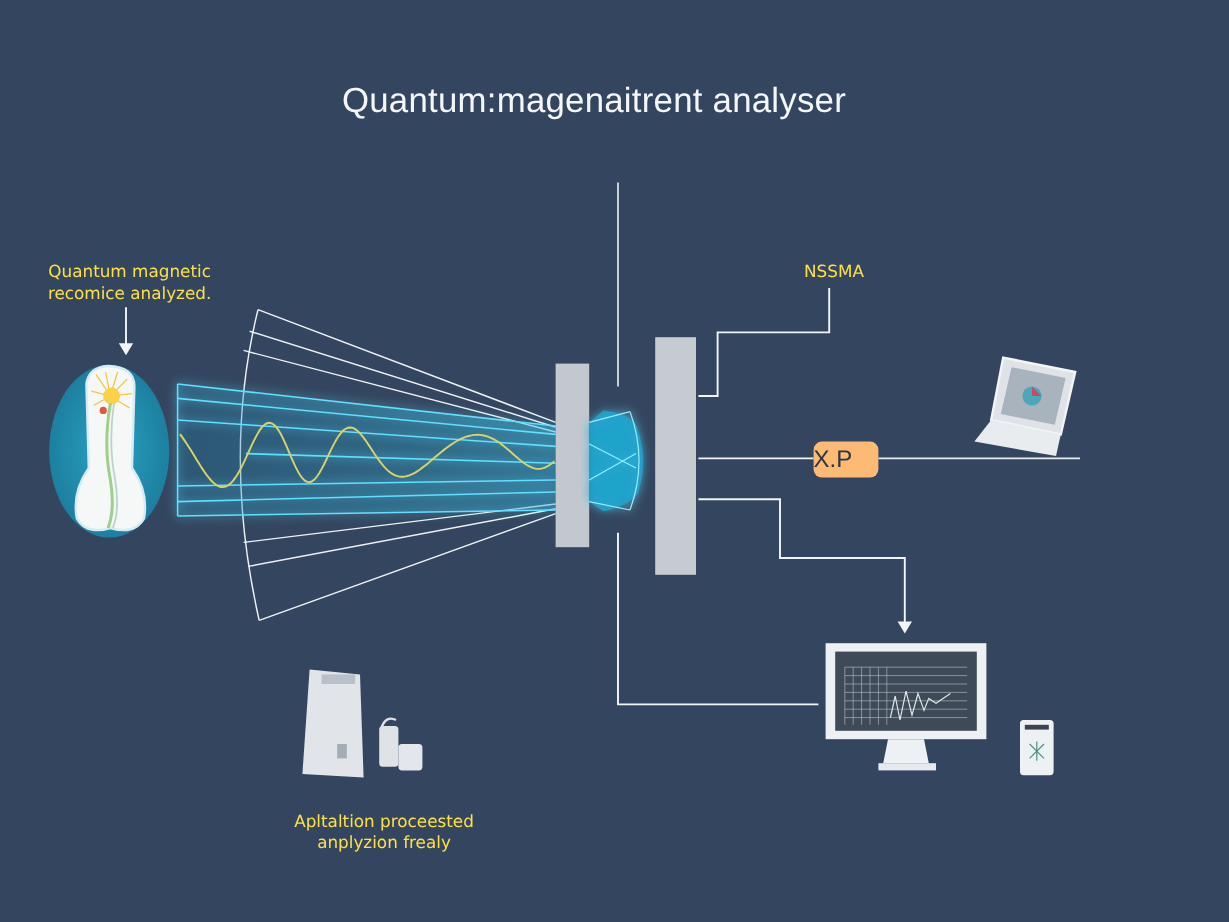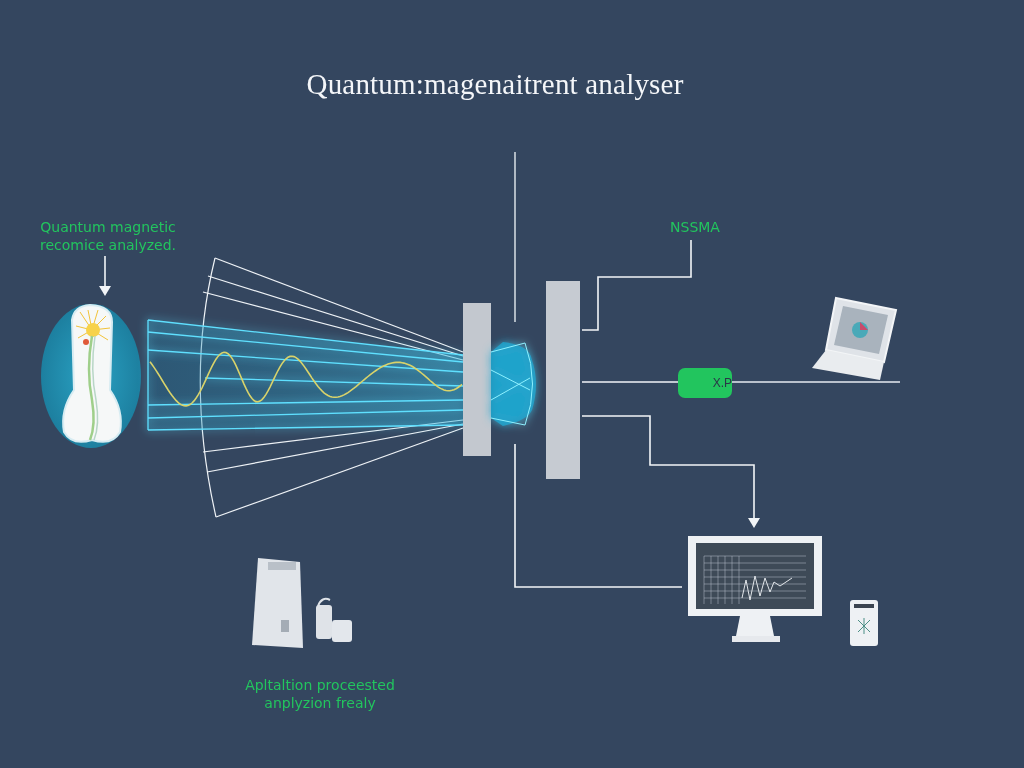--- a/index.html
+++ b/index.html
@@ -4,27 +4,27 @@
   <style>
     html, body { margin: 0; padding: 0; }
     body {
       width: 1024px; height: 768px; overflow: hidden;
       background: #34465f;
       font-family: "DejaVu Sans", sans-serif;
       color: #f2f5f8;
       position: relative;
     }
     #stage { position: absolute; left: 0; top: 0; width: 1024px; height: 768px; }
-    .txt { position: absolute; text-align: center; color: #22c55e; }
-    .title { left: 0; width: 990px; top: 68px; font-size: 29px; letter-spacing: 0.2px; font-family: Liberation Serif, serif; color: #f4f6f9; }
+    .txt { position: absolute; text-align: center; color: #fde047; }
+    .title { left: 0; width: 990px; top: 68px; font-size: 29px; letter-spacing: 0.2px; font-family: Liberation Sans, sans-serif; color: #f4f6f9; }
     .lbl { font-size: 14px; line-height: 18px; }
     .xp-badge {
       position: absolute; left: 678px; top: 368px; width: 54px; height: 30px;
-      background: #22c55e; border-radius: 7px; color: #2b3648;
-      font-family: "Liberation Sans", sans-serif; font-size: 12px; line-height: 30px; text-align: right;
+      background: #fdba74; border-radius: 7px; color: #2b3648;
+      font-family: "Liberation Sans", sans-serif; font-size: 20px; line-height: 30px; text-align: left;
     }
   </style>
 </head>
 <body>
 
 <div id="stage">
   <svg width="1024" height="768" viewBox="0 0 1024 768" style="position:absolute;left:0;top:0">
     <defs>
       <filter id="glow" x="-50%" y="-50%" width="200%" height="200%">
         <feGaussianBlur stdDeviation="4" result="b"></feGaussianBlur>

